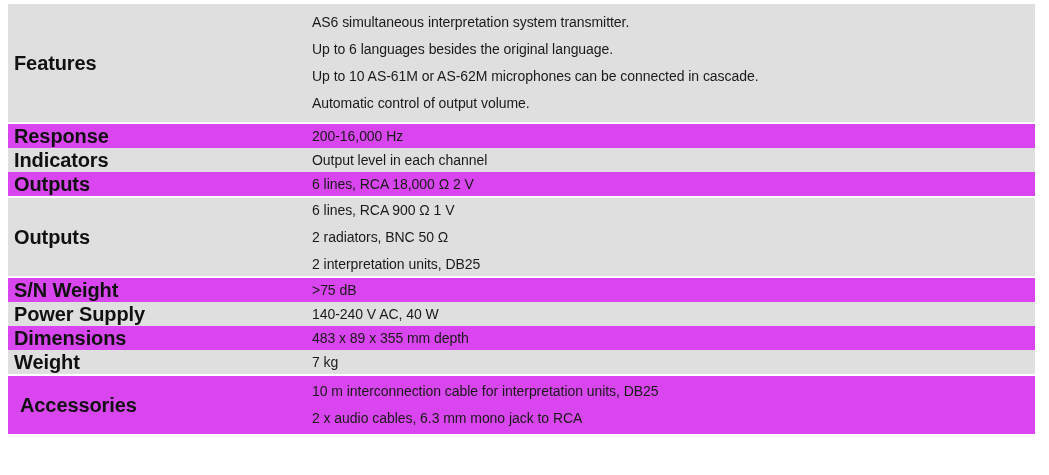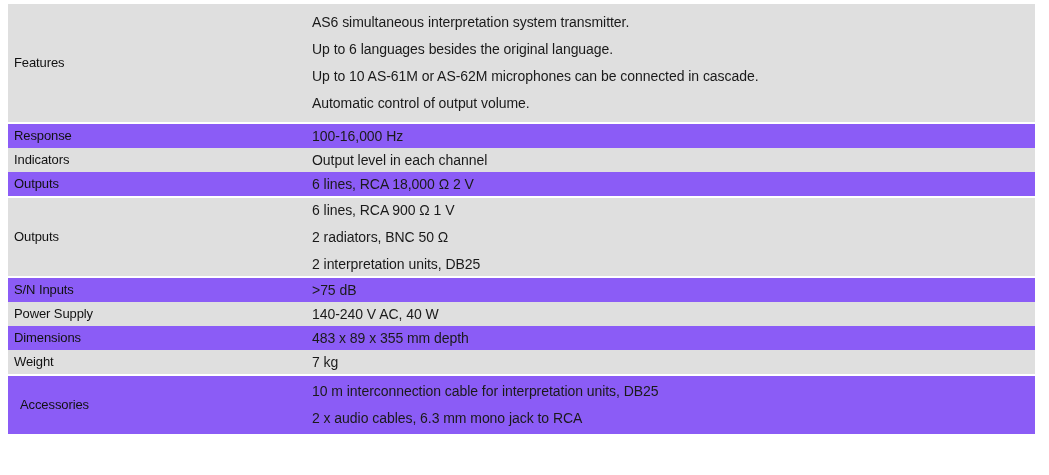--- a/index.html
+++ b/index.html
@@ -27,29 +27,29 @@
     display: flex;
     align-items: center;
     width: 1027px;
     box-sizing: border-box;
   }
 
   .spec-row.shaded {
     background: #dfdfdf;
   }
   .spec-row.plain {
-    background: #8b5cf6;
+    background: #d946ef;
   }
 
   .spec-label {
     flex: 0 0 304px;
     box-sizing: border-box;
     padding-left: 6px;
-    font-weight: normal;
-    font-size: 13px;
+    font-weight: bold;
+    font-size: 20px;
     line-height: 1.25;
     letter-spacing: -0.1px;
     color: #111111;
   }
 
   .spec-value {
     flex: 1 1 auto;
     box-sizing: border-box;
     font-size: 14px;
     line-height: 27px;
@@ -87,21 +87,21 @@
       <span class="line">Up to 10 AS-61M or AS-62M microphones can be connected in cascade.</span>
       <span class="line">Automatic control of output volume.</span>
     </div>
   </div>
 
   <div class="gap-1"></div>
 
   <div class="spec-row plain row-single">
     <div class="spec-label">Response</div>
     <div class="spec-value">
-      <span class="line">100-16,000 Hz</span>
+      <span class="line">200-16,000 Hz</span>
     </div>
   </div>
 
   <div class="spec-row shaded row-single">
     <div class="spec-label">Indicators</div>
     <div class="spec-value">
       <span class="line">Output level in each channel</span>
     </div>
   </div>
 
@@ -119,21 +119,21 @@
     <div class="spec-value">
       <span class="line">6 lines, RCA 900 Ω 1 V</span>
       <span class="line">2 radiators, BNC 50 Ω</span>
       <span class="line">2 interpretation units, DB25</span>
     </div>
   </div>
 
   <div class="gap-1"></div>
 
   <div class="spec-row plain row-single">
-    <div class="spec-label">S/N Inputs</div>
+    <div class="spec-label">S/N Weight</div>
     <div class="spec-value">
       <span class="line">&gt;75 dB</span>
     </div>
   </div>
 
   <div class="spec-row shaded row-single">
     <div class="spec-label">Power Supply</div>
     <div class="spec-value">
       <span class="line">140-240 V AC, 40 W</span>
     </div>

